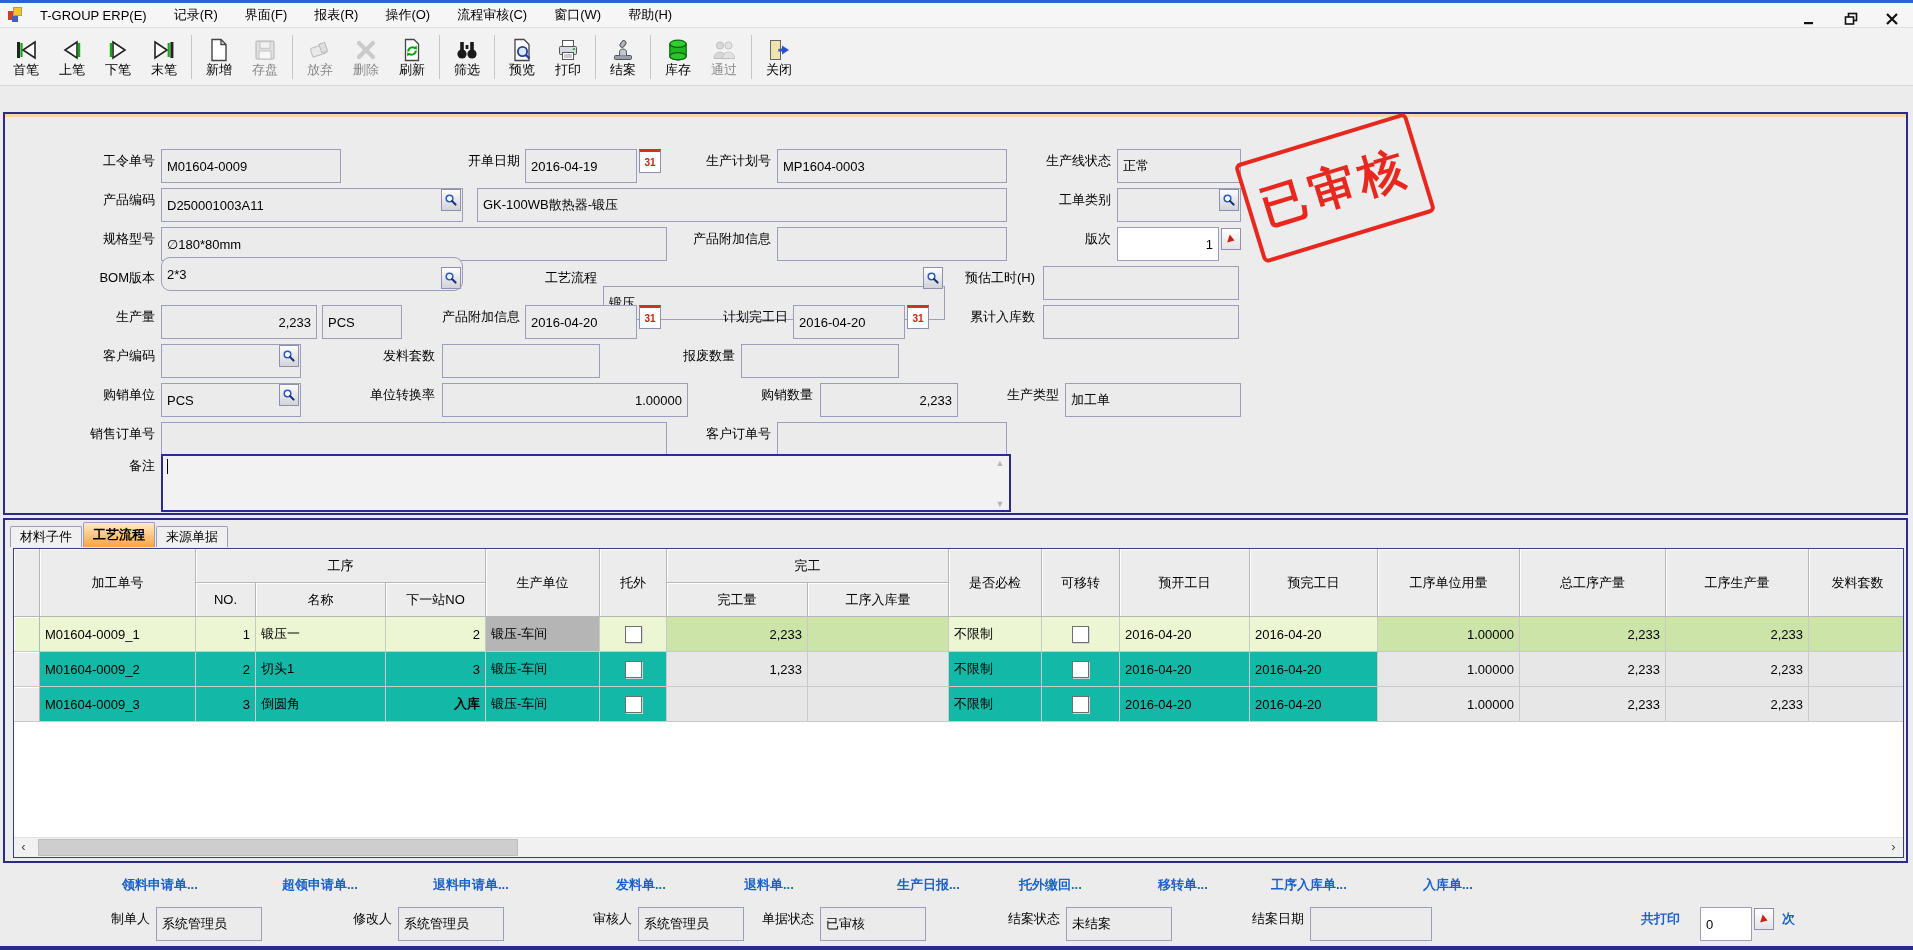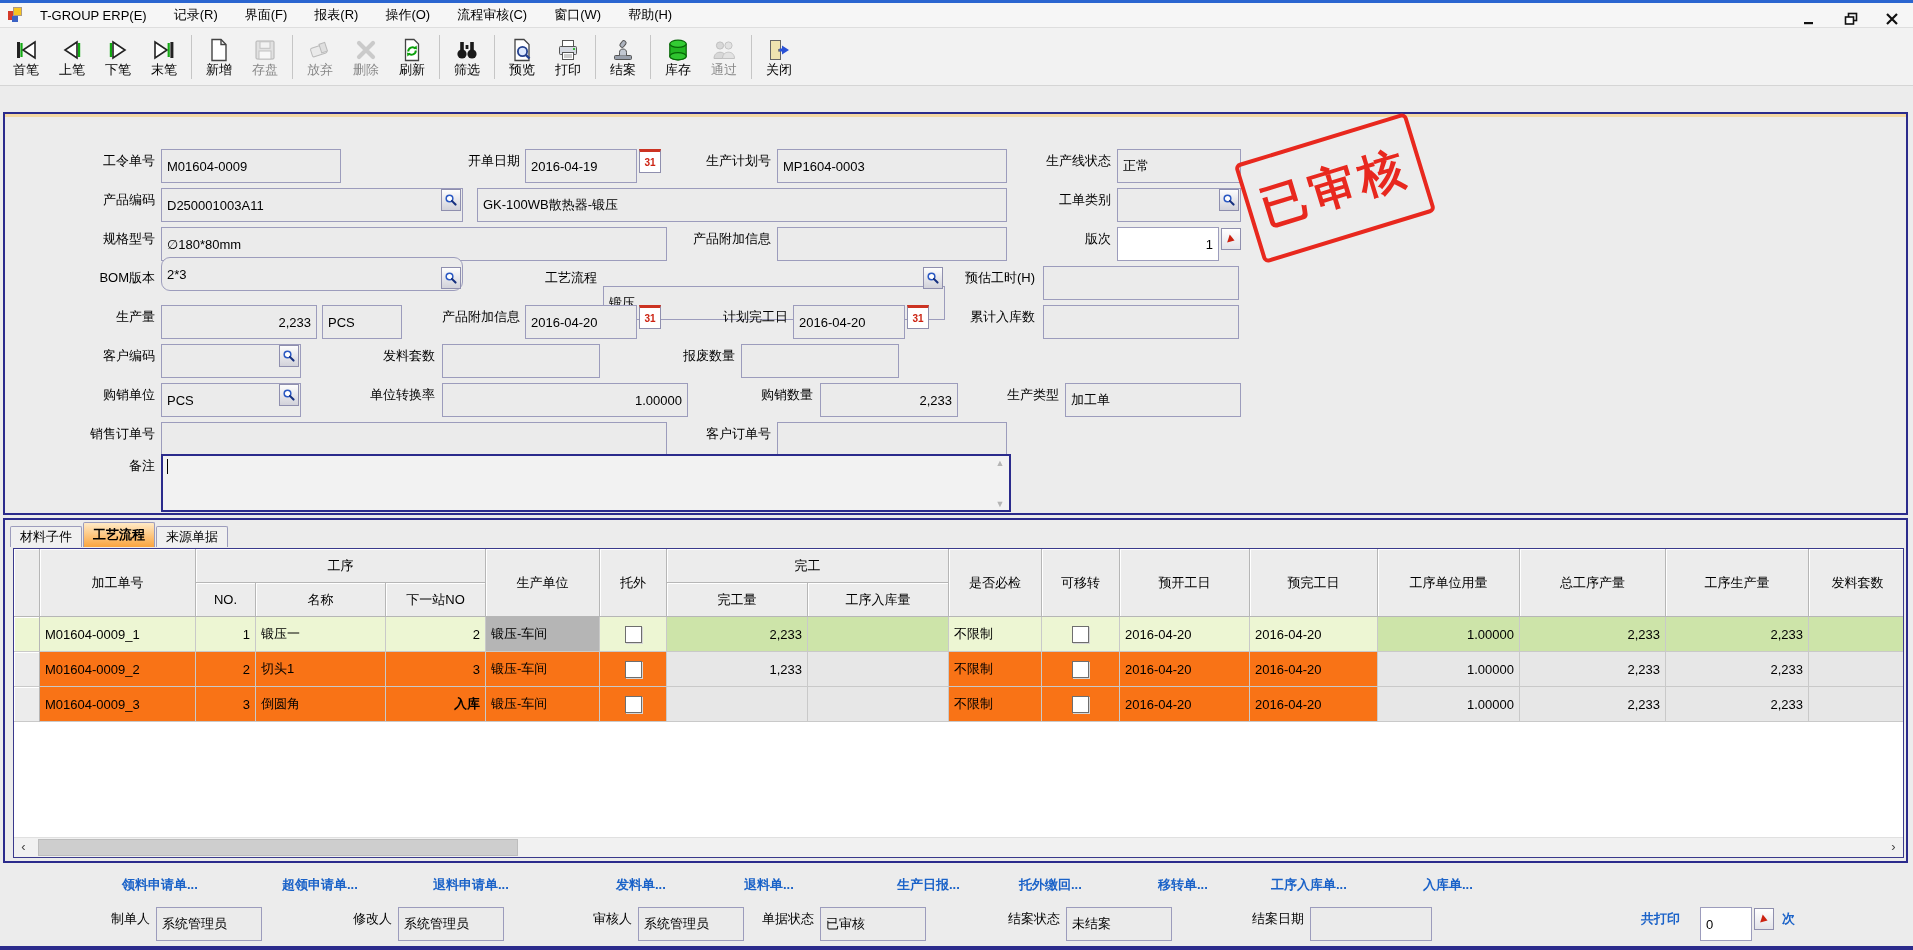--- a/index.html
+++ b/index.html
@@ -61,21 +61,21 @@
 
   .detail-panel{position:absolute;left:3px;top:518px;width:1905px;height:345px;border:2px solid #2b2b8c;
                 background:#ececec;box-sizing:border-box;}
   .dtabs{position:absolute;left:5px;top:2px;height:24px;}
   .grid-box{position:absolute;left:8px;top:28px;right:2px;bottom:3px;border:1px solid #3a3a8c;background:#fff;overflow:hidden;}
   table.grid{border-collapse:separate;border-spacing:0;table-layout:fixed;width:1893px;}
   .grid th{height:33px;background:#ececec;border-right:1px solid #b6b6b6;border-bottom:1px solid #b6b6b6;
            box-shadow:inset 1px 1px 0 #ffffff;font-weight:normal;text-align:center;padding:0 2px;
            overflow:hidden;white-space:nowrap;font-size:13px;}
   .grid td{height:34px;border-right:1px solid #c9c9c9;border-bottom:1px solid #c9c9c9;padding:0 5px;
-           overflow:hidden;white-space:nowrap;background:#f97316;font-size:13px;}
+           overflow:hidden;white-space:nowrap;background:#14b8a6;font-size:13px;}
   .grid td.selcol{background:#ececec;border-right:1px solid #b6b6b6;box-shadow:inset 1px 1px 0 #fff;padding:0;}
   .grid tr.active td{background:#edf6d3;}
   .grid td.shaded{background:#e7e7e7;}
   .grid tr.active td.shaded{background:#cde4a9;}
   .grid tr.active td.cell-sel{background:#b5b5b5;}
   .ar{text-align:right;} .al{text-align:left;}
   .bold{font-weight:bold;}
   .cbx{width:15px;height:15px;border:1px solid #6e6e6e;background:#fff;margin:0 auto;box-shadow:1px 1px 0 #d5d5d5;}
   .hscroll{position:absolute;left:0;right:0;bottom:0;height:19px;background:#f1f1f1;border-top:1px solid #e0e0e0;}
   .sb-btn{position:absolute;top:0;width:19px;height:19px;text-align:center;line-height:17px;color:#444;font-size:13px;}

